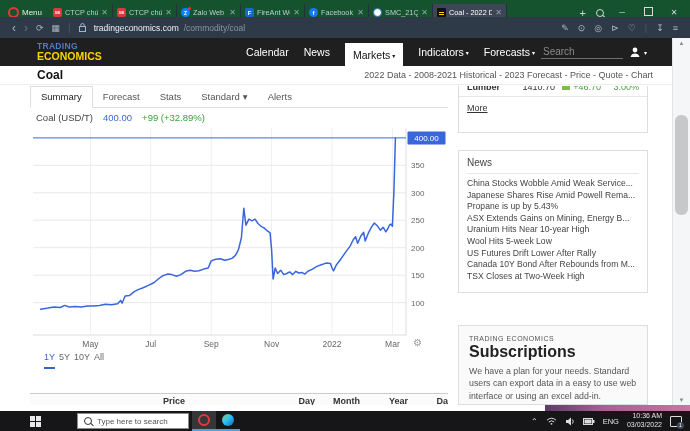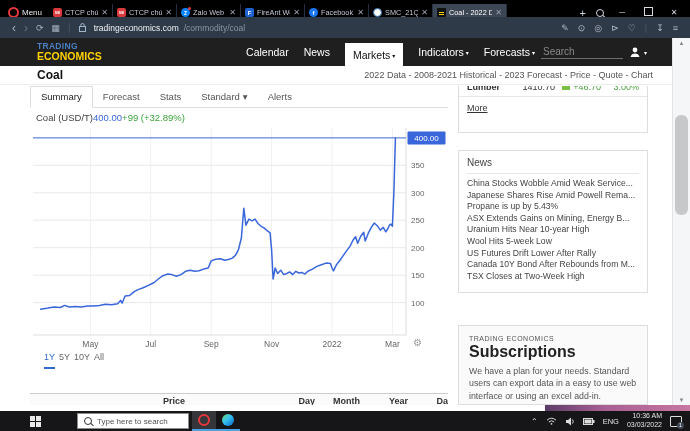--- a/index.html
+++ b/index.html
@@ -1,19 +1,19 @@
 <!DOCTYPE html>
 <html><head>
 <meta charset="utf-8">
 <style>
   html,body{margin:0;padding:0;}
   body{width:690px;height:431px;font-family:"Liberation Sans",sans-serif;background:#fff;}
   #screen{position:relative;width:690px;height:431px;overflow:hidden;background:#fff;}
   
-  #tabbar{position:absolute;top:0;left:0;width:690px;height:25px;background:#000000;display:flex;align-items:center;color:#c9cfd8;}
+  #tabbar{position:absolute;top:0;left:0;width:690px;height:25px;background:#14532d;display:flex;align-items:center;color:#c9cfd8;}
   #opera-menu{display:flex;align-items:center;gap:3px;padding:0 7px 0 8px;font-size:8px;color:#e6e9ee;}
   .opera-ring{width:7px;height:7px;border:2px solid #e5383c;border-radius:50%;}
   #tabs{display:flex;height:17px;}
   .tab{width:64px;display:flex;align-items:center;gap:3px;padding:0 4px;font-size:7.3px;white-space:nowrap;overflow:hidden;border-right:1px solid #262f3e;height:17px;box-sizing:border-box;color:#c2c9d4;}
   .tab.active{background:#3d4654;color:#fff;width:74px;}
   .tab .ttl{flex:1;overflow:hidden;}
   .tab .x{font-size:8px;color:#98a1ae;flex:none;}
   .fav{width:9px;height:9px;flex:none;border-radius:2px;display:flex;align-items:center;justify-content:center;font-weight:bold;color:#fff;position:relative;}
   .fav-ssi{background:#d93a3e;font-size:3.5px;}
   .fav-zalo{background:#0a84ff;border-radius:50%;font-size:5px;}
@@ -50,21 +50,21 @@
   #te-search::placeholder{color:#8a8a8a;}
   #te-user{display:flex;align-items:center;gap:3px;margin-right:25px;}
   
   #crumb{position:absolute;top:66px;left:0;width:672px;height:19px;background:#fff;display:flex;align-items:center;justify-content:space-between;padding:0 19px 0 37px;box-sizing:border-box;border-bottom:1px solid #ededed;}
   #crumb .t{font-size:12px;font-weight:bold;color:#111;}
   #crumb .s{font-size:9px;color:#555;}
   
   #ctabs{position:absolute;top:88px;left:30px;width:418px;height:20px;display:flex;align-items:flex-end;border-bottom:1px solid #ddd;box-sizing:border-box;font-size:9.5px;color:#555;}
   .ctab{padding:4px 10px 5px;display:flex;gap:3px;align-items:flex-start;}
   .ctab.active{border:1px solid #ddd;border-bottom:1px solid #fff;margin-bottom:-1px;color:#222;background:#fff;}
-  #chead{position:absolute;top:112px;left:36px;font-size:9.5px;display:flex;gap:0;}
+  #chead{position:absolute;top:112px;left:36px;font-size:9.5px;display:flex;gap:10px;}
   #chead .nm{color:#444;}
   #chead .pr{color:#3a66db;}
   #chead .ch{color:#3aa23a;}
   #chart{position:absolute;top:126px;left:30px;}
   #gear{position:absolute;top:337px;left:413px;color:#999;font-size:10px;}
   #ranges{position:absolute;top:352px;left:44px;display:flex;gap:4px;font-size:9px;color:#666;}
   .rng.active{color:#36c;border-bottom:2px solid #36c;padding-bottom:5px;}
   
   #btable{position:absolute;top:393px;left:30px;width:418px;height:12px;overflow:hidden;border-top:1px solid #ccc;background:#fbfbfb;font-size:9px;font-weight:bold;color:#333;}
   #btable span{position:absolute;top:2px;text-align:right;}

